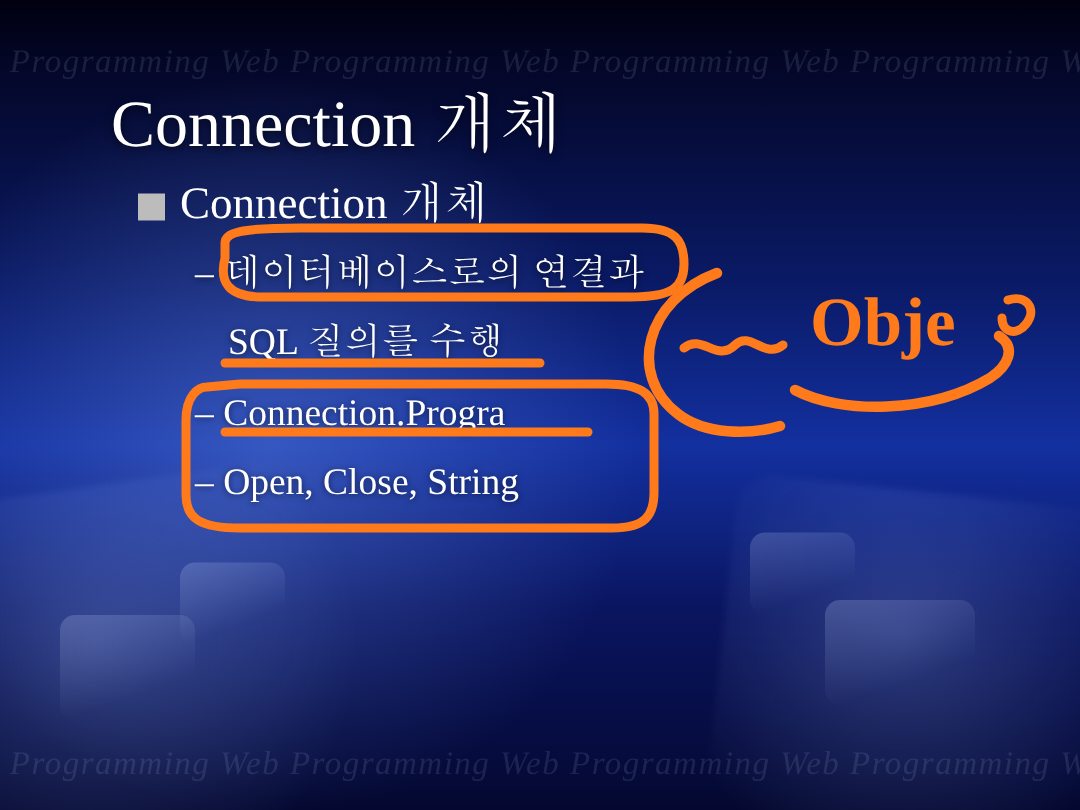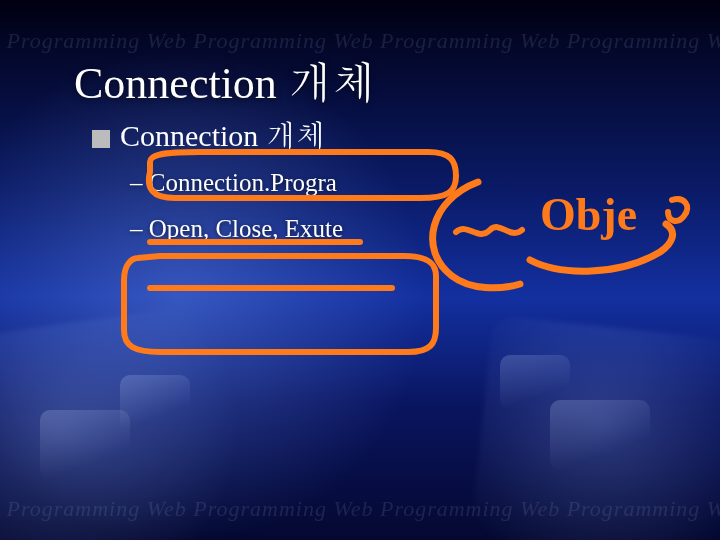--- a/index.html
+++ b/index.html
@@ -105,22 +105,24 @@
   <div class="keycap" style="right:70px; bottom:70px; width:100px; height:70px;"></div>
   <div class="keycap" style="right:150px; bottom:130px; width:70px; height:55px;"></div>
 
   <div class="title">Connection 개체</div>
 
   <div class="subtitle">
     <span class="bullet-sq"></span><span>Connection 개체</span>
   </div>
 
   <div class="body">
+    <div>– 데이터베이스로의 연결과</div>
+    <div style="padding-left:22px;">SQL 질의를 수행</div>
     <div>– Connection.Progra</div>
-    <div>– Open, Close, Exute</div>
+    <div>– Open, Close, String</div>
   </div>
 
   <svg class="ann" width="720" height="540" viewBox="0 0 720 540">
     <g fill="none" stroke-linecap="round" stroke-linejoin="round" id="marker-group" stroke="#ff7a1a">
 
       <path d="M150 162
                C 150 155, 160 152, 200 152
                L 428 152
                C 450 152, 456 160, 456 176
                C 456 192, 448 198, 420 198

